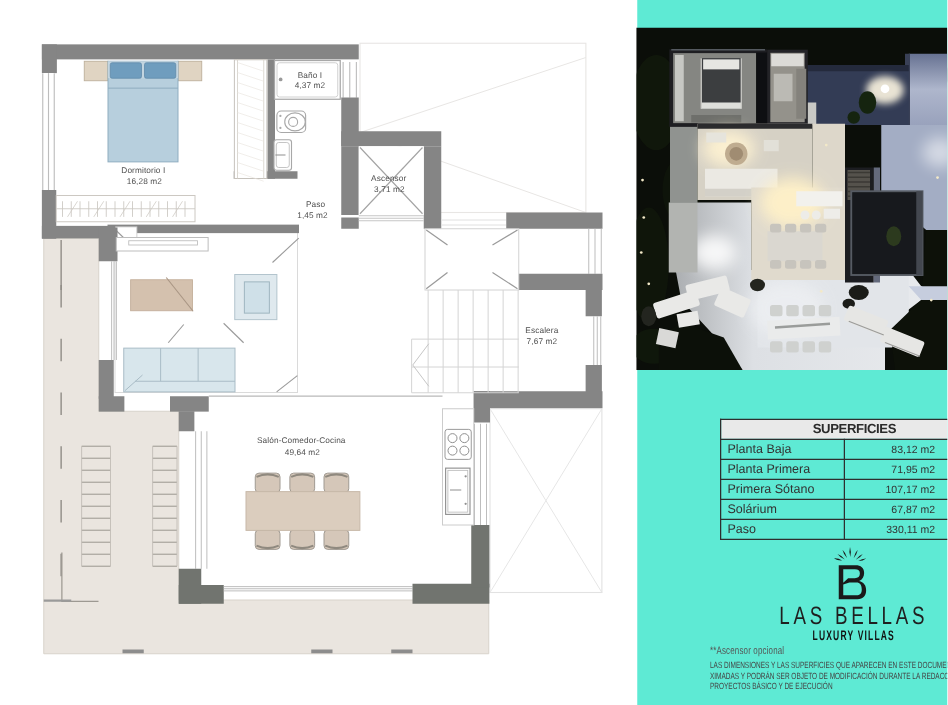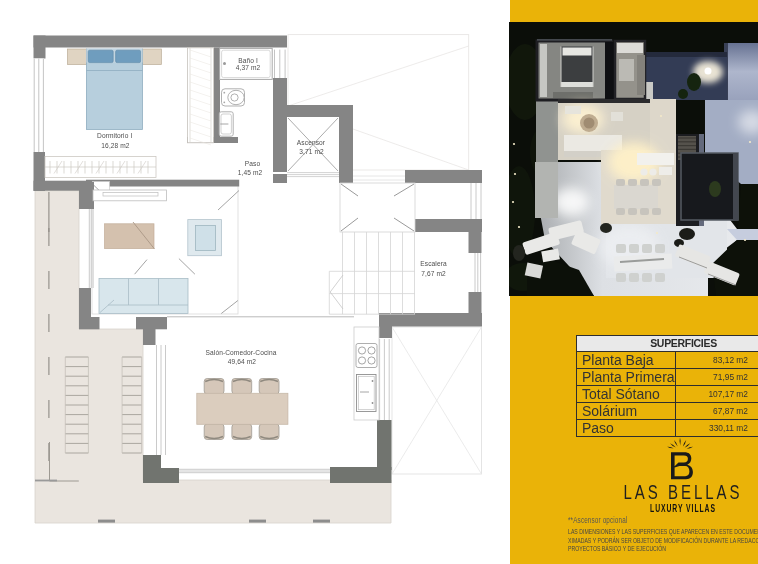--- a/index.html
+++ b/index.html
@@ -1,23 +1,23 @@
 <!DOCTYPE html>
 <html><head>
 <meta charset="utf-8">
 <style>
 html,body{margin:0;padding:0;background:#ffffff;width:758px;height:564px;overflow:hidden;font-family:"Liberation Sans",sans-serif;}
-#page{position:relative;width:758px;height:564px;background:#eab308;overflow:hidden;}
+#page{position:relative;width:758px;height:564px;background:#5eead4;overflow:hidden;}
 #plan{position:absolute;left:0;top:0;}
 #photo{position:absolute;left:509px;top:22px;}
 #tablewrap{position:absolute;left:576px;top:335px;width:214px;}
 table.sup{border-collapse:collapse;width:214px;table-layout:fixed;}
 table.sup td,table.sup th{border:1.6px solid #2e2e2e;font-family:"Liberation Sans",sans-serif;}
 th.hdr{background:#e9e9e9;font-size:10.5px;font-weight:bold;color:#2b2b2b;height:12.6px;letter-spacing:-0.3px;}
-td.lbl{font-size:14px;color:#333;padding:0 0 0 5px;height:15px;}
+td.lbl{font-size:10px;color:#333;padding:0 0 0 5px;height:15px;}
 td.val{font-size:8.4px;color:#333;text-align:right;padding-right:42px;}
 #logo{position:absolute;left:584px;top:436px;width:198px;text-align:center;}
 #lb{font-size:20px;letter-spacing:4px;color:#1f1f1f;margin-top:-5px;white-space:nowrap;transform:scaleX(0.75);transform-origin:50% 50%;}
 #lv{font-size:11px;font-weight:bold;letter-spacing:1.5px;color:#111;margin-top:-2px;transform:scaleX(0.62);transform-origin:50% 50%;}
 #notes{position:absolute;left:568px;top:515px;width:300px;color:#4a4a4a;transform:scaleX(0.72);transform-origin:0 0;}
 #asc{font-size:8.8px;color:#555;margin-bottom:3px;letter-spacing:.2px;}
 .leg{font-size:7.2px;line-height:8.6px;white-space:nowrap;color:#454545;}
 </style>
 </head>
 <body>
@@ -567,21 +567,21 @@
           </tr>
 <tr>
             <td class="lbl">Planta Baja</td>
             <td class="val">83,12 m2</td>
           </tr>
 <tr>
             <td class="lbl">Planta Primera</td>
             <td class="val">71,95 m2</td>
           </tr>
 <tr>
-            <td class="lbl">Total Sótano</td>
+            <td class="lbl">Primera Sótano</td>
             <td class="val">107,17 m2</td>
           </tr>
 <tr>
             <td class="lbl">Solárium</td>
             <td class="val">67,87 m2</td>
           </tr>
 <tr>
             <td class="lbl">Paso</td>
             <td class="val">330,11 m2</td>
           </tr>

